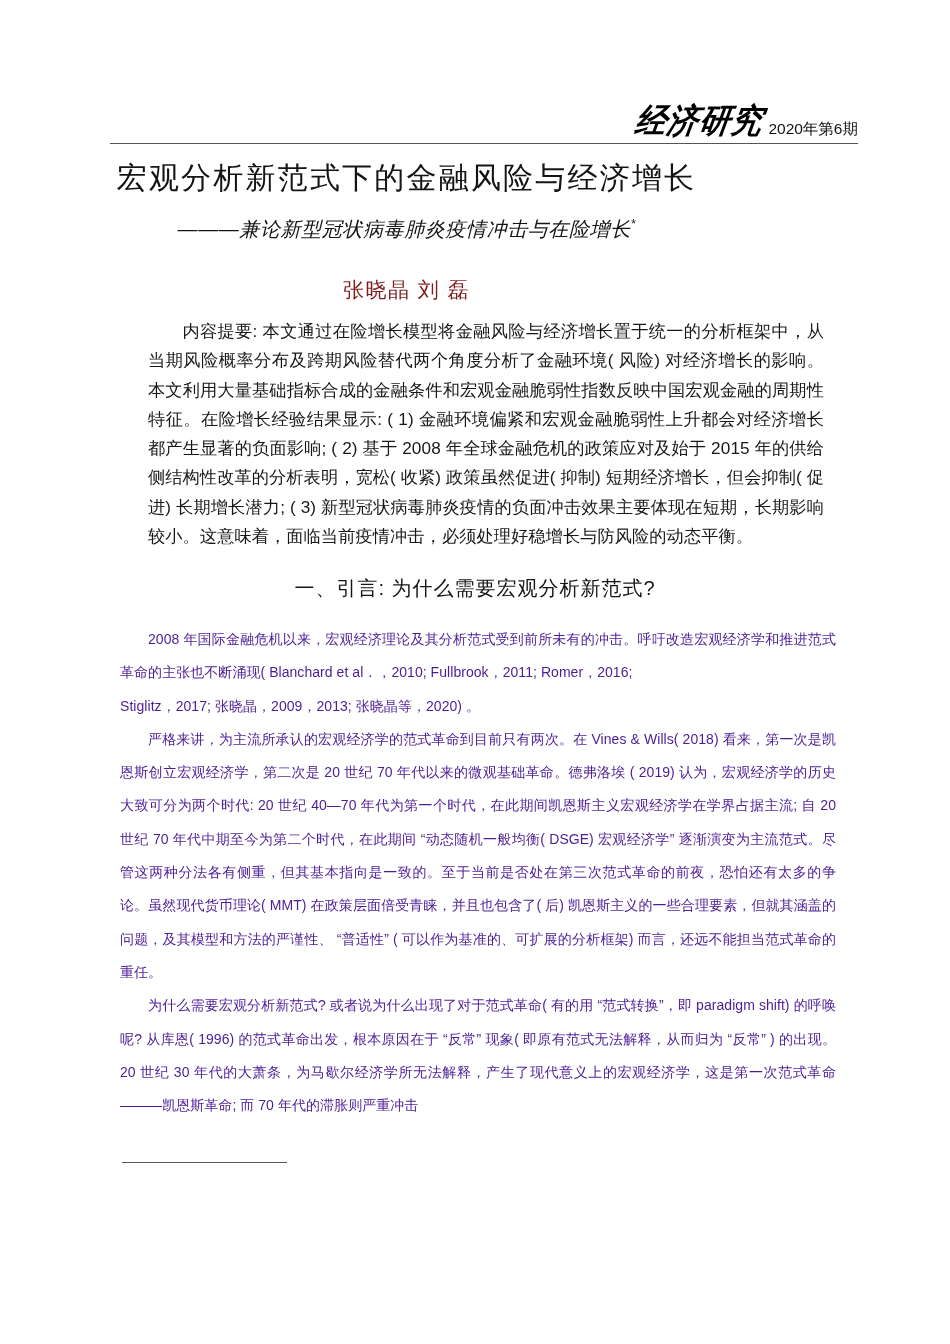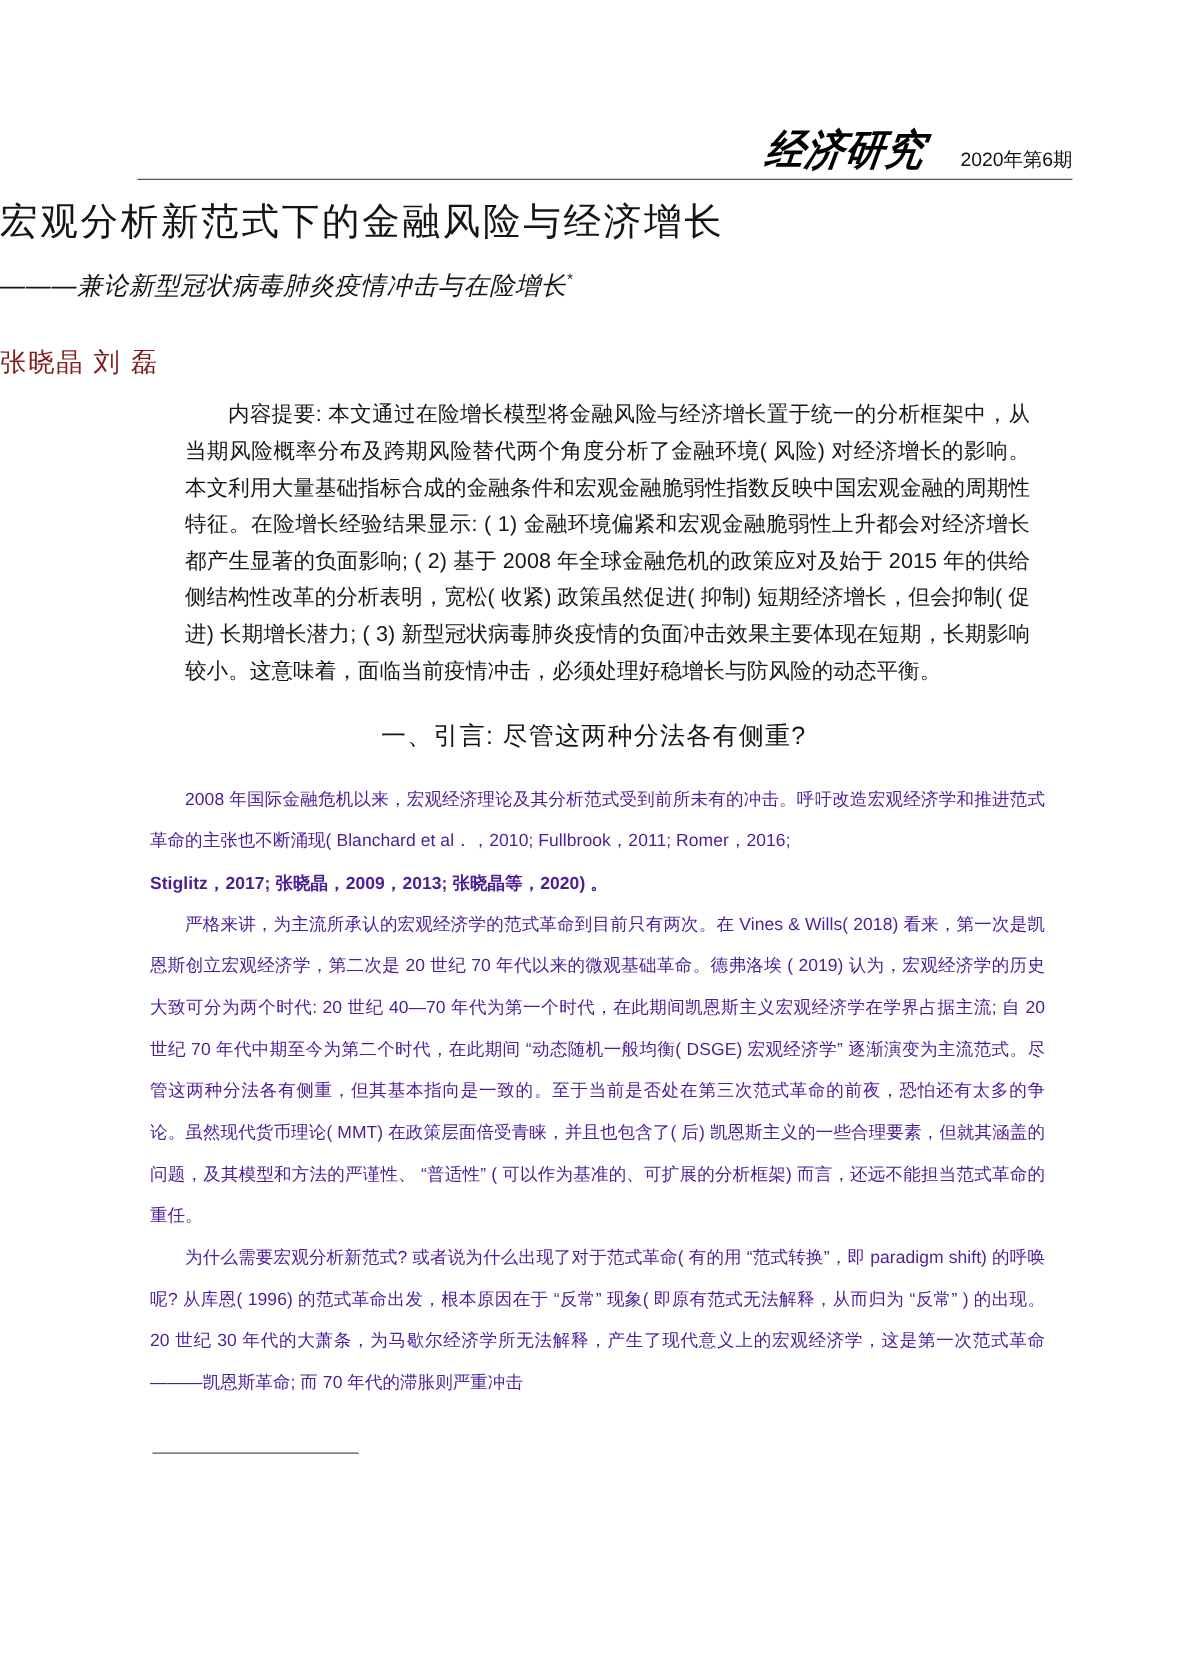--- a/index.html
+++ b/index.html
@@ -50,38 +50,37 @@
     transform-origin: bottom right;
     margin-right: 3px;
     white-space: nowrap;
   }
   .issue-line {
     font-size: 15.5px;
     line-height: 1;
     padding-bottom: 2px;
     color: #111;
     white-space: nowrap;
-    margin-left: 23px;
   }
   .runhead-rule {
     position: absolute;
     left: 0;
     bottom: 0;
     width: 748px;
     height: 0;
     border-top: 1px solid #555;
   }
 
   
   .title-block {
     position: absolute;
     top: 160px;
     left: 0;
     width: 813px;
-    text-align: left;
+    text-align: center;
   }
   .doc-title {
     font-size: 30px;
     font-weight: normal;
     letter-spacing: 2.2px;
     color: #141414;
     line-height: 1.2;
     margin: 0;
   }
   .doc-subtitle {
@@ -154,21 +153,20 @@
     text-justify: inter-character;
   }
   .body-text p {
     margin: 0;
   }
   .body-text p.indent2 {
     text-indent: 2em;
   }
   .body-text p.noindent {
     text-indent: 0;
-    font-weight: bold;
   }
 
   
   .footnote-rule {
     position: absolute;
     top: 1162px;
     left: 122px;
     width: 165px;
     height: 0;
     border-top: 1px solid #555;
@@ -192,21 +190,21 @@
     <div class="doc-subtitle">
       <span>———兼论新型冠状病毒肺炎疫情冲击与在险增长</span><span class="star">*</span>
     </div>
     <div class="authors">张晓晶 刘 磊</div>
   </div>
 
   <div class="abstract">
     <p class="indent2">内容提要: 本文通过在险增长模型将金融风险与经济增长置于统一的分析框架中，从当期风险概率分布及跨期风险替代两个角度分析了金融环境( 风险) 对经济增长的影响。本文利用大量基础指标合成的金融条件和宏观金融脆弱性指数反映中国宏观金融的周期性特征。在险增长经验结果显示: ( 1) 金融环境偏紧和宏观金融脆弱性上升都会对经济增长都产生显著的负面影响; ( 2) 基于 2008 年全球金融危机的政策应对及始于 2015 年的供给侧结构性改革的分析表明，宽松( 收紧) 政策虽然促进( 抑制) 短期经济增长，但会抑制( 促进) 长期增长潜力; ( 3) 新型冠状病毒肺炎疫情的负面冲击效果主要体现在短期，长期影响较小。这意味着，面临当前疫情冲击，必须处理好稳增长与防风险的动态平衡。</p>
   </div>
 
-  <div class="section-heading">一、引言: 尽管这两种分法各有侧重?</div>
+  <div class="section-heading">一、引言: 为什么需要宏观分析新范式?</div>
 
   <div class="body-text">
     <p class="indent2">2008 年国际金融危机以来，宏观经济理论及其分析范式受到前所未有的冲击。呼吁改造宏观经济学和推进范式革命的主张也不断涌现( Blanchard et al．，2010; Fullbrook，2011; Romer，2016;</p>
     <p class="noindent">Stiglitz，2017; 张晓晶，2009，2013; 张晓晶等，2020) 。</p>
     <p class="indent2">严格来讲，为主流所承认的宏观经济学的范式革命到目前只有两次。在 Vines &amp; Wills( 2018) 看来，第一次是凯恩斯创立宏观经济学，第二次是 20 世纪 70 年代以来的微观基础革命。德弗洛埃 ( 2019) 认为，宏观经济学的历史大致可分为两个时代: 20 世纪 40—70 年代为第一个时代，在此期间凯恩斯主义宏观经济学在学界占据主流; 自 20 世纪 70 年代中期至今为第二个时代，在此期间 “动态随机一般均衡( DSGE) 宏观经济学” 逐渐演变为主流范式。尽管这两种分法各有侧重，但其基本指向是一致的。至于当前是否处在第三次范式革命的前夜，恐怕还有太多的争论。虽然现代货币理论( MMT) 在政策层面倍受青睐，并且也包含了( 后) 凯恩斯主义的一些合理要素，但就其涵盖的问题，及其模型和方法的严谨性、 “普适性” ( 可以作为基准的、可扩展的分析框架) 而言，还远不能担当范式革命的重任。</p>
     <p class="indent2">为什么需要宏观分析新范式? 或者说为什么出现了对于范式革命( 有的用 “范式转换”，即 paradigm shift) 的呼唤呢? 从库恩( 1996) 的范式革命出发，根本原因在于 “反常” 现象( 即原有范式无法解释，从而归为 “反常” ) 的出现。20 世纪 30 年代的大萧条，为马歇尔经济学所无法解释，产生了现代意义上的宏观经济学，这是第一次范式革命———凯恩斯革命; 而 70 年代的滞胀则严重冲击</p>
   </div>
 
   <div class="footnote-rule"></div>
 

